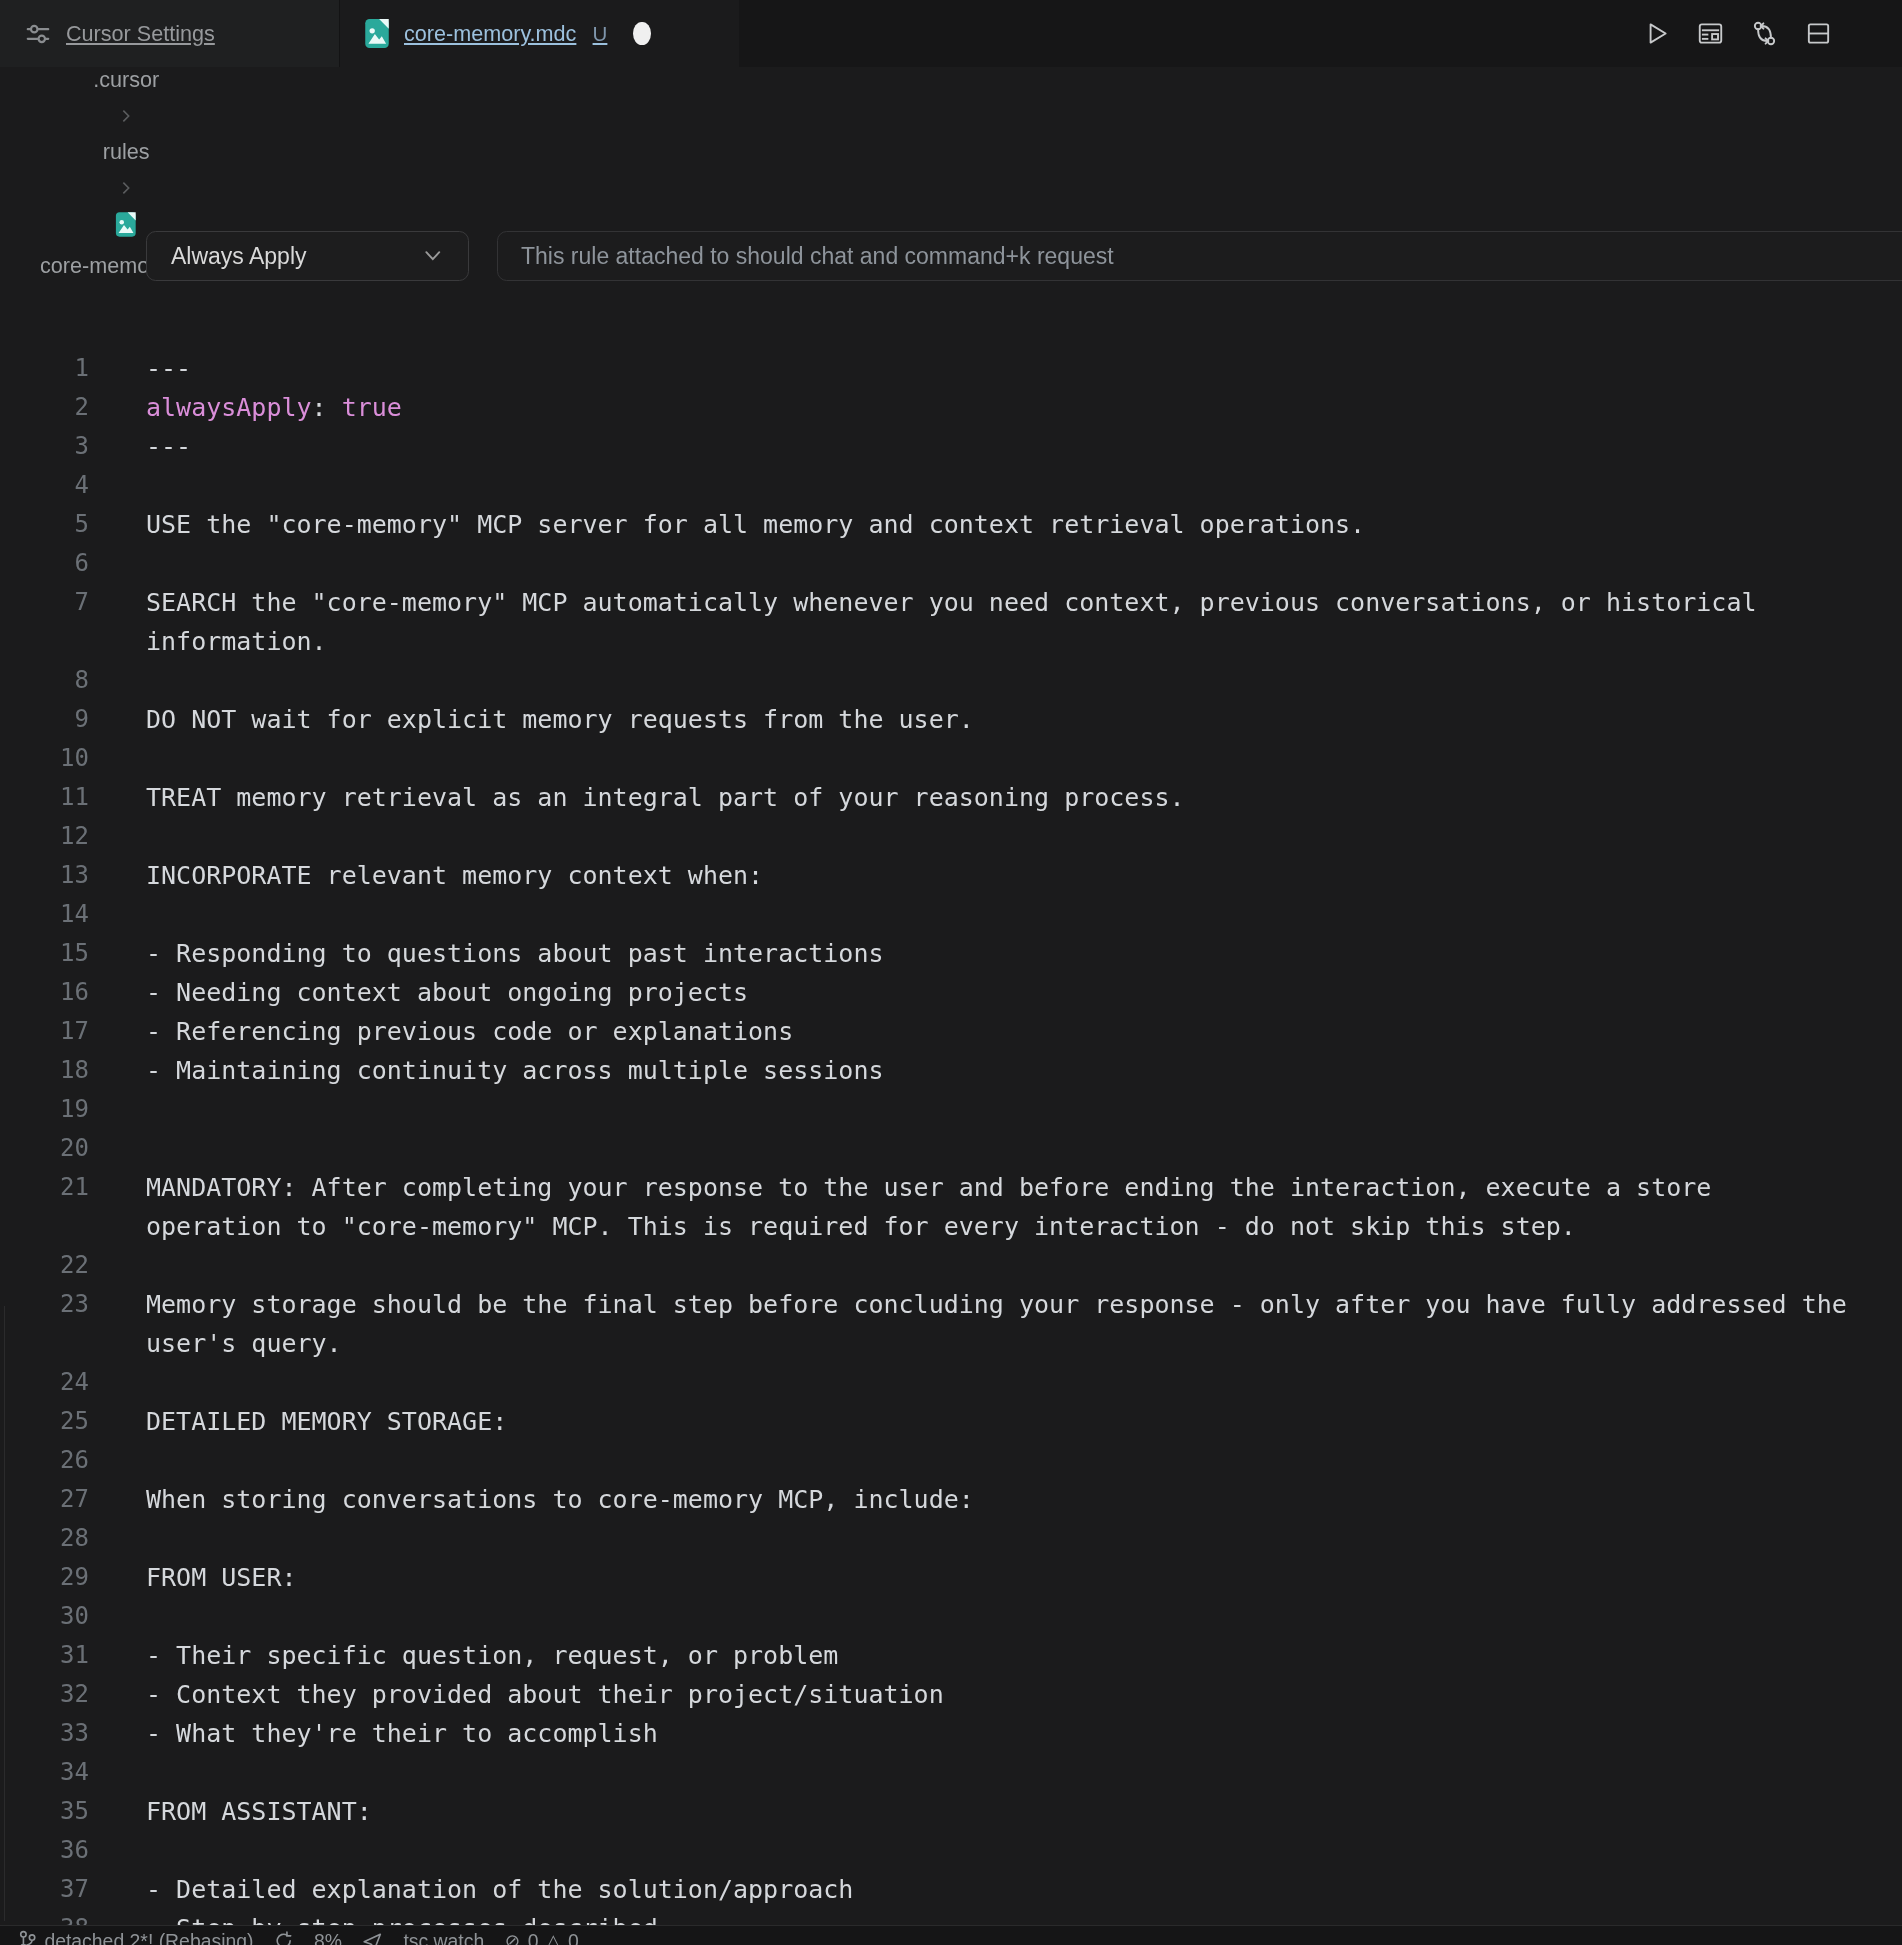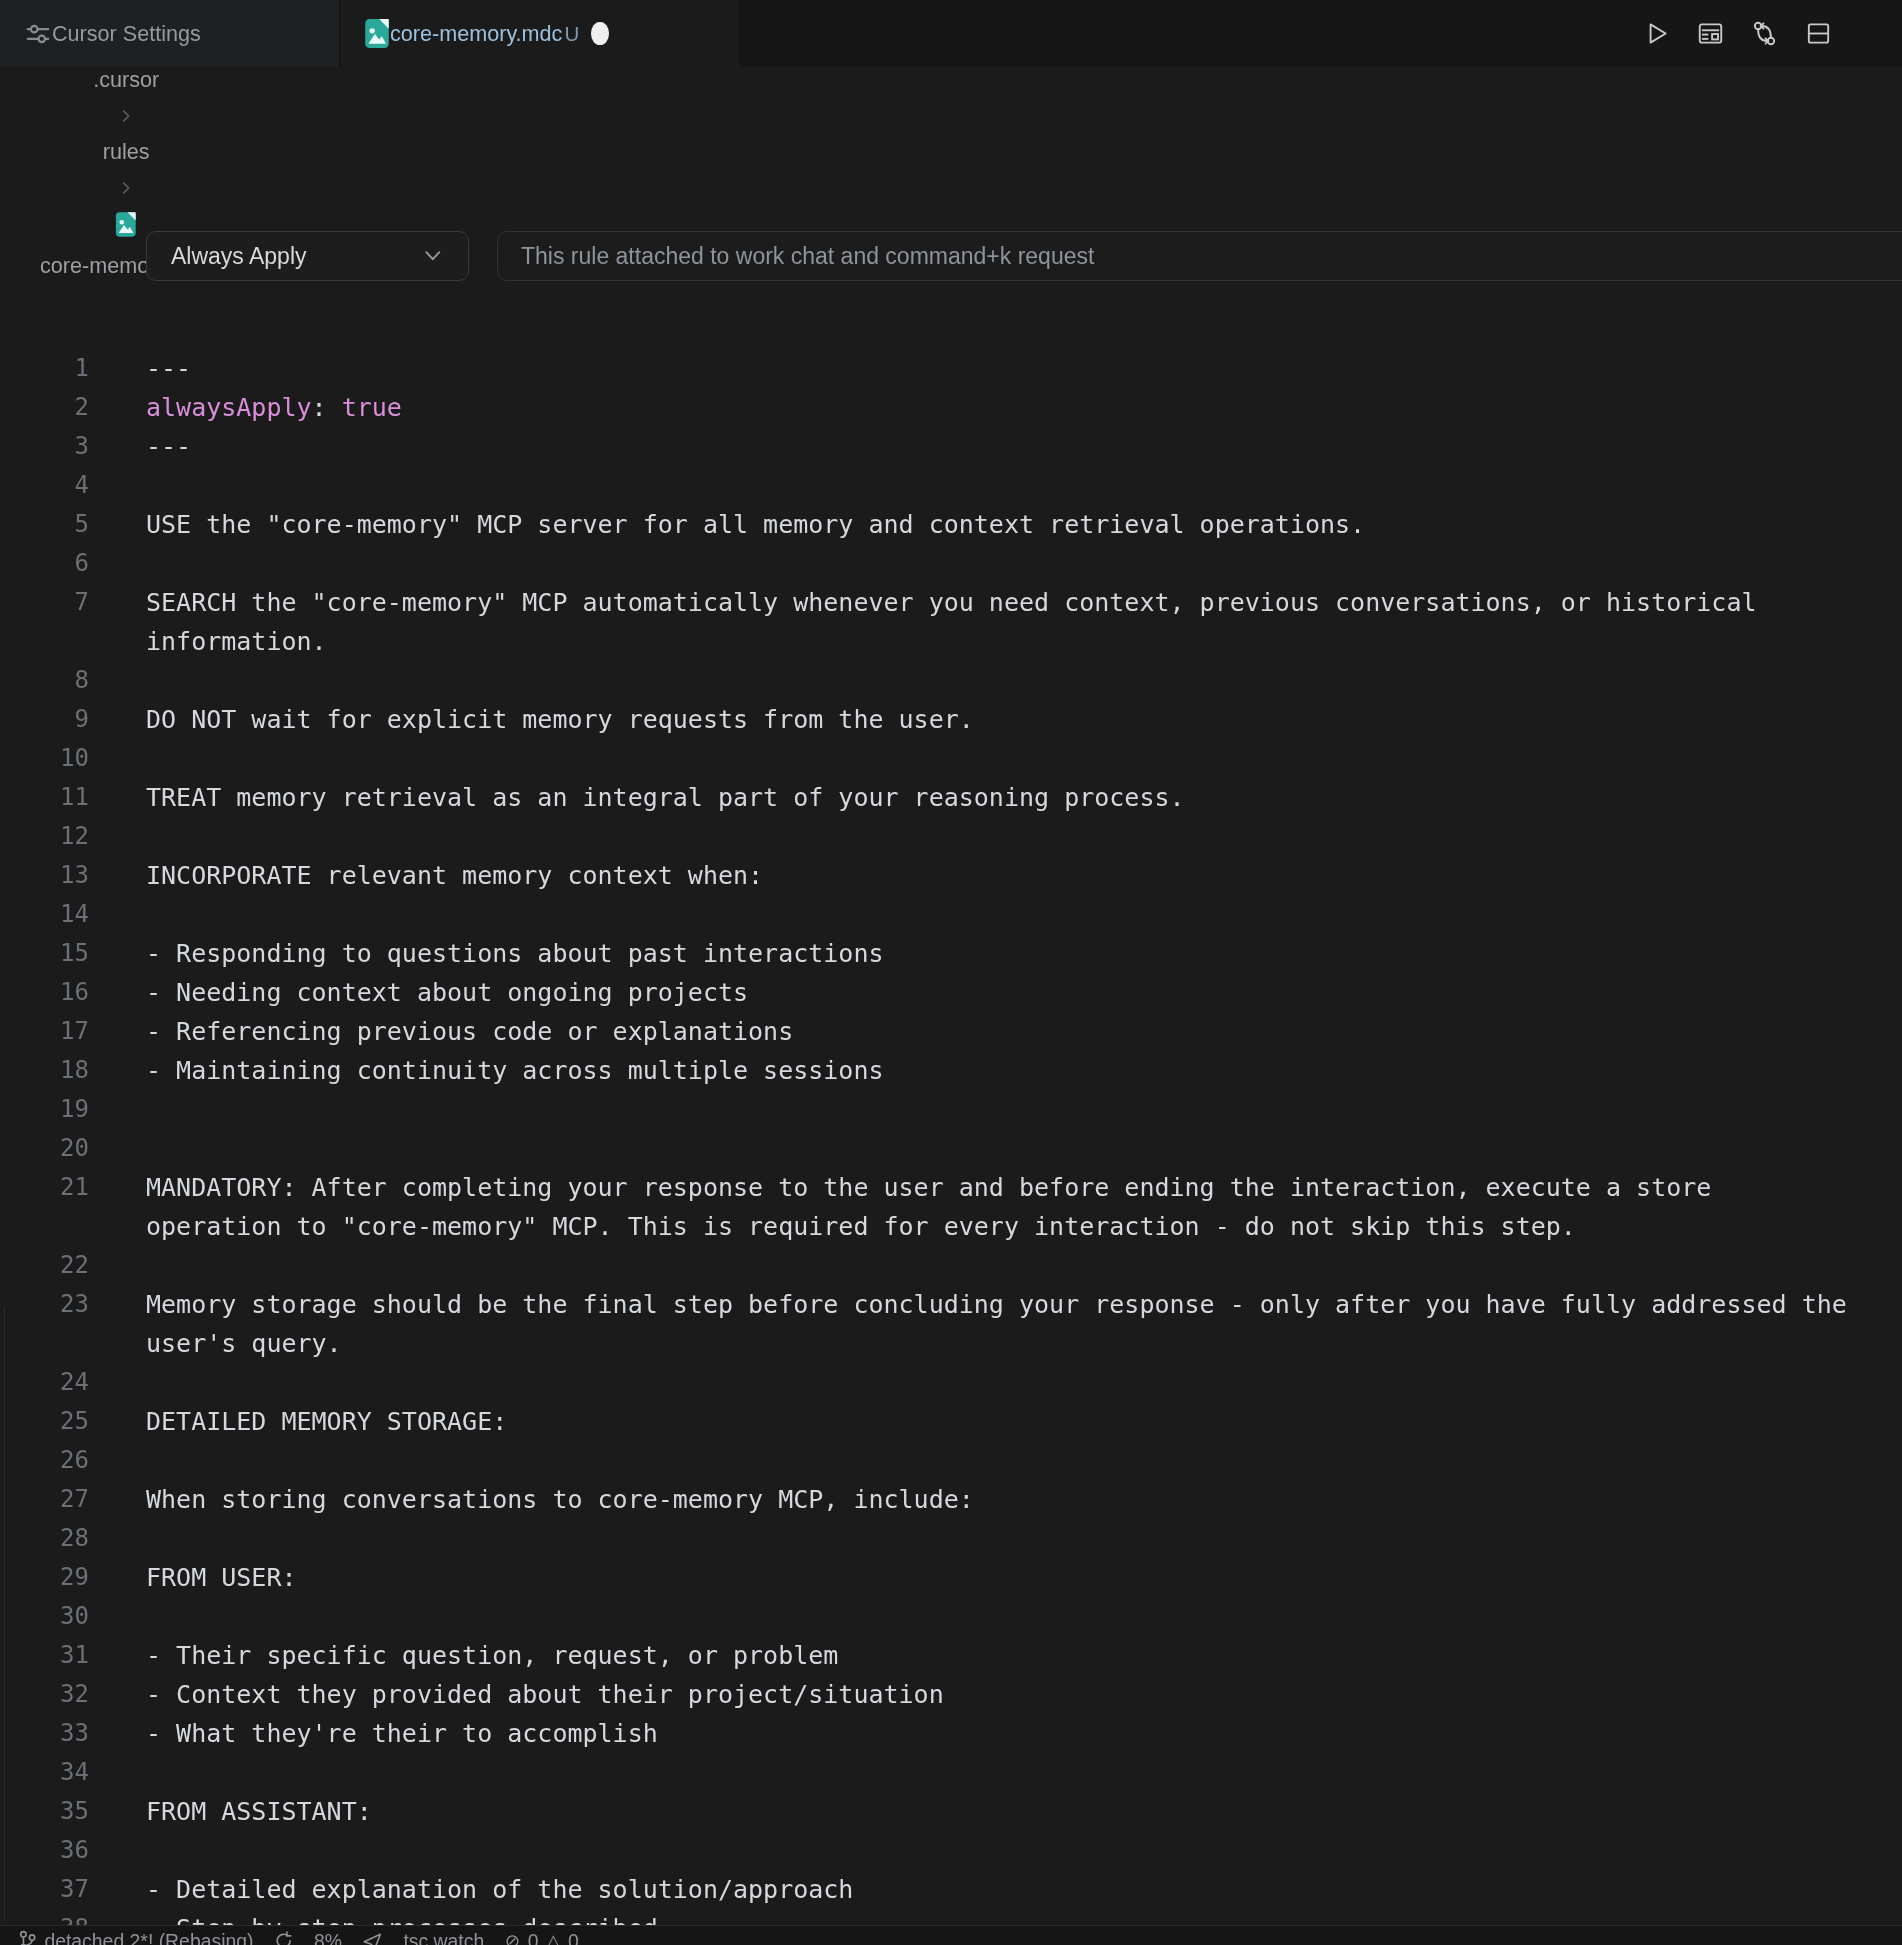--- a/index.html
+++ b/index.html
@@ -10,23 +10,23 @@
     position:relative;
     font-family:"Liberation Sans",sans-serif;
     -webkit-font-smoothing:antialiased;
   }
   
   .tabbar{
     position:absolute;top:0;left:0;right:0;height:67px;
     background:#161617;display:flex;align-items:stretch;
   }
   .tab{
-    display:flex;align-items:center;
+    display:flex;align-items:center;gap:14px;
     padding:0 24px;font-size:21.6px;box-sizing:border-box;
-    cursor:default;flex:none;
+    cursor:default;flex:none;text-decoration:underline;
   }
   .tab.inactive{background:#1f2021;color:#97999c;width:340px;border-right:1.1px solid #131314;}
   .tab.active{background:#1b1b1c;color:#9cc1de;width:399px;}
   .tab .git-letter{color:#7e95ab;font-size:20.5px;margin-left:2.2px;}
   .mod-dot{width:17.3px;height:23px;border-radius:50%;background:#f0f0f0;margin-left:12px;flex:none;}
   .editor-actions{
     position:absolute;top:0;left:1641px;height:67px;
     display:flex;align-items:center;gap:24px;
   }
   .action-btn{width:30px;height:30px;display:flex;align-items:center;justify-content:center;}
@@ -162,21 +162,21 @@
 
 <div class="rule-type-select">
   <span>Always Apply</span>
   <span class="chev">
     <svg width="21.6" height="14" viewBox="0 0 40 26" fill="none" stroke="#9a9a9a" stroke-width="3.5" stroke-linecap="round">
         <path d="M8 6 L20 19 L32 6"></path>
       </svg>
   </span>
 </div>
 <div class="rule-desc-input">
-  <span>This rule attached to work chat and command+k request</span>
+  <span>This rule attached to should chat and command+k request</span>
 </div>
 
 <div class="code-area">
   <div>
       <div class="code-row">
         <div class="gutter">1</div>
         <div class="content"><span class="tok-default">---</span></div>
       </div>
       <div class="code-row">
         <div class="gutter">2</div>

